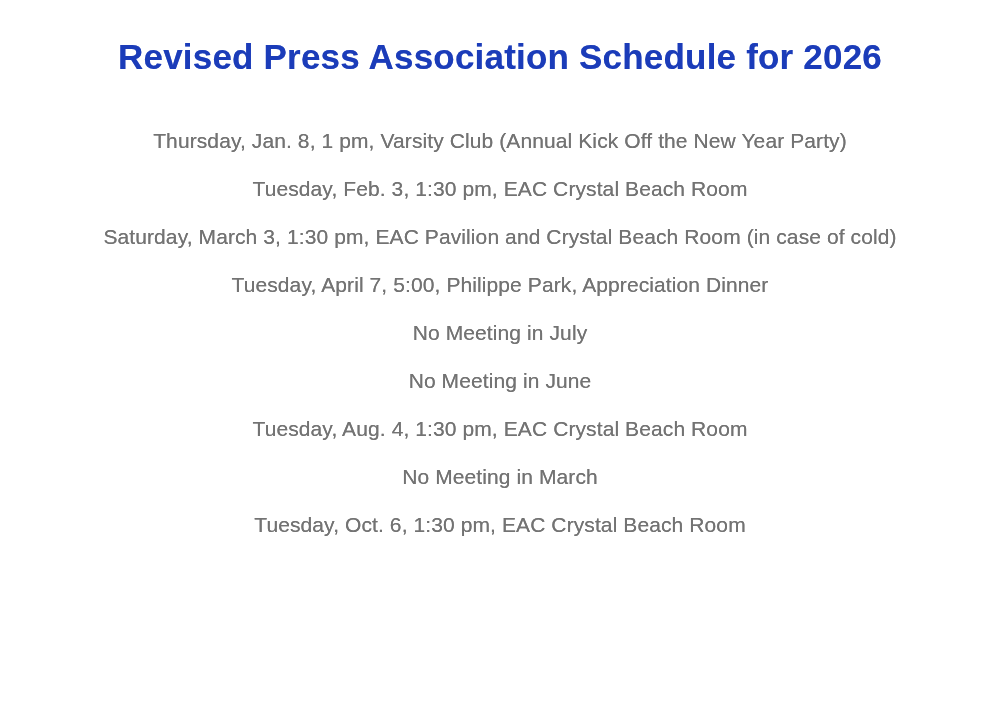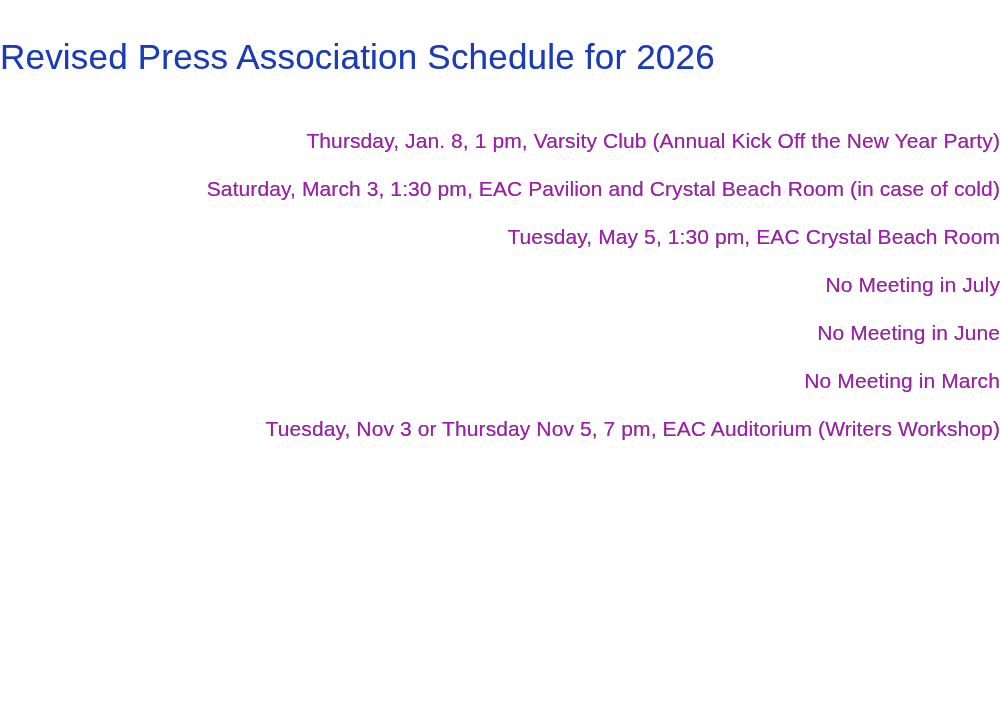--- a/index.html
+++ b/index.html
@@ -16,48 +16,51 @@
   .page {
     width: 1000px;
     height: 722px;
     padding-top: 33px;
     box-sizing: border-box;
   }
   .title {
     margin: 0;
     height: 48px;
     line-height: 48px;
+    text-align: center;
     font-size: 35px;
-    font-weight: 400;
+    font-weight: 700;
     color: #1b3cb9;
     text-shadow: 0 0 0.6px rgba(27, 60, 185, 0.55);
     letter-spacing: 0.2px;
   }
   .schedule {
     margin-top: 36px;
   }
   .line {
     height: 48px;
     line-height: 48px;
-    text-align: right;
+    text-align: center;
     font-size: 21px;
     font-weight: 400;
-    color: #a21caf;
+    color: #737373;
     text-shadow: 0 0 0.6px rgba(26, 26, 26, 0.55);
     letter-spacing: 0.1px;
     white-space: nowrap;
   }
 </style>
 </head>
 <body>
 
 <div class="page">
   <h1 class="title">Revised Press Association Schedule for 2026</h1>
   <div class="schedule">
     <div class="line">Thursday, Jan. 8, 1 pm, Varsity Club (Annual Kick Off the New Year Party)</div>
+    <div class="line">Tuesday, Feb. 3, 1:30 pm, EAC Crystal Beach Room</div>
     <div class="line">Saturday, March 3, 1:30 pm, EAC Pavilion and Crystal Beach Room (in case of cold)</div>
-    <div class="line">Tuesday, May 5, 1:30 pm, EAC Crystal Beach Room</div>
+    <div class="line">Tuesday, April 7, 5:00, Philippe Park, Appreciation Dinner</div>
     <div class="line">No Meeting in July</div>
     <div class="line">No Meeting in June</div>
+    <div class="line">Tuesday, Aug. 4, 1:30 pm, EAC Crystal Beach Room</div>
     <div class="line">No Meeting in March</div>
-    <div class="line">Tuesday, Nov 3 or Thursday Nov 5, 7 pm, EAC Auditorium (Writers Workshop)</div>
+    <div class="line">Tuesday, Oct. 6, 1:30 pm, EAC Crystal Beach Room</div>
   </div>
 </div>
 
 </body></html>

